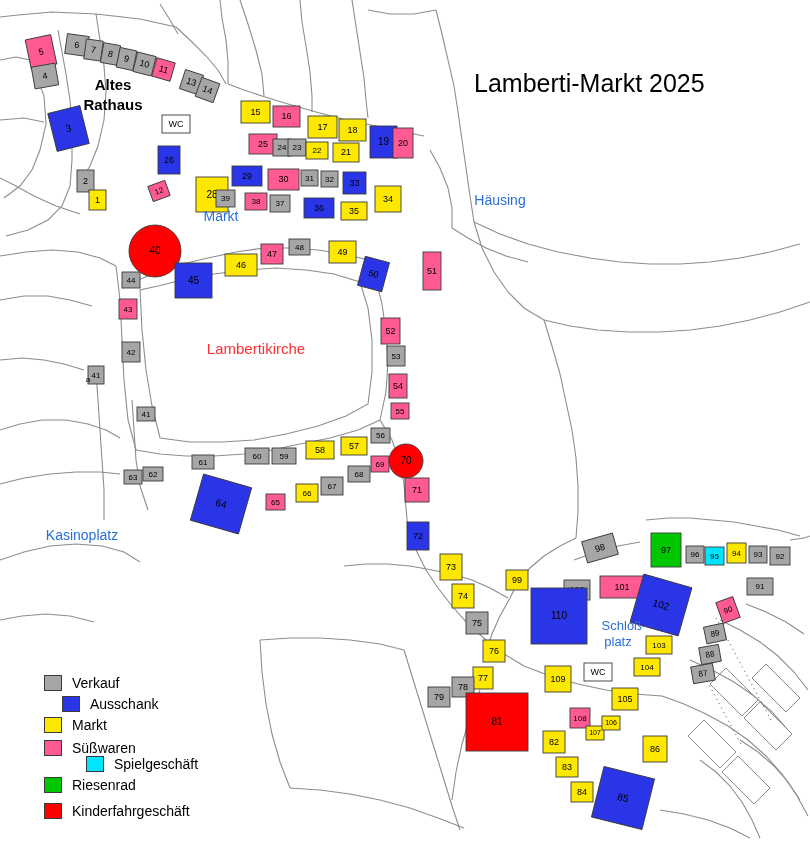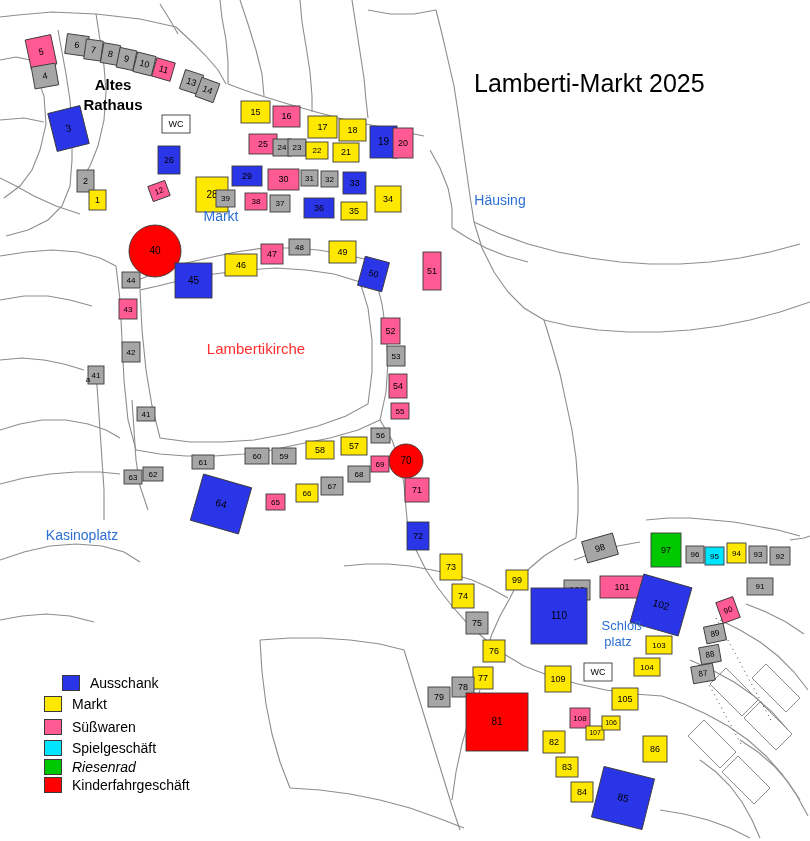--- a/index.html
+++ b/index.html
@@ -580,38 +580,42 @@
         <g>
           <rect x="584" y="663" width="28" height="18" fill="#ffffff" stroke="#3a3a3a" stroke-width="0.9"></rect>
           <text class="wc-text" x="598" y="673">WC</text>
         </g>
       </g>
 
     <text id="map-title" class="title-text" x="474" y="92">Lamberti-Markt 2025</text>
   </svg>
 
   <div id="legend" style="position:absolute;left:44px;top:672px;">
+      <div style="display: flex; align-items: center; height: 21px;">
+        <span style="display: inline-block; width: 16px; height: 14px; border: 1px solid rgb(58, 58, 58); margin-right: 10px; background: rgb(166, 166, 166);"></span>
+        <span class="legend-text">Verkauf</span>
+      </div>
       <div style="display: flex; align-items: center; height: 21px; padding-left: 18px;">
         <span style="display: inline-block; width: 16px; height: 14px; border: 1px solid rgb(58, 58, 58); margin-right: 10px; background: rgb(43, 53, 232);"></span>
         <span class="legend-text">Ausschank</span>
       </div>
       <div style="display: flex; align-items: center; height: 21px;">
         <span style="display: inline-block; width: 16px; height: 14px; border: 1px solid rgb(58, 58, 58); margin-right: 10px; background: rgb(255, 232, 0);"></span>
         <span class="legend-text">Markt</span>
       </div>
       <div style="display: flex; align-items: flex-end; height: 21px;">
         <span style="display: inline-block; width: 16px; height: 14px; border: 1px solid rgb(58, 58, 58); margin-right: 10px; background: rgb(255, 90, 147);"></span>
         <span class="legend-text">Süßwaren</span>
       </div>
-      <div style="display: flex; align-items: flex-end; height: 21px;">
+      <div style="display: flex; align-items: flex-start; height: 21px; margin-left: 42px;">
         <span style="display: inline-block; width: 16px; height: 14px; border: 1px solid rgb(58, 58, 58); margin-right: 10px; background: rgb(0, 229, 255);"></span>
         <span class="legend-text">Spielgeschäft</span>
       </div>
-      <div style="display: flex; align-items: center; height: 21px; font-style: italic;">
+      <div style="display: flex; height: 21px;">
         <span style="display: inline-block; width: 16px; height: 14px; border: 1px solid rgb(58, 58, 58); margin-right: 10px; background: rgb(0, 200, 0);"></span>
         <span class="legend-text">Riesenrad</span>
       </div>
-      <div style="display: flex; align-items: flex-start; height: 21px;">
+      <div style="display: flex; align-items: flex-end; height: 21px;">
         <span style="display: inline-block; width: 16px; height: 14px; border: 1px solid rgb(58, 58, 58); margin-right: 10px; background: rgb(255, 0, 0);"></span>
         <span class="legend-text">Kinderfahrgeschäft</span>
       </div>
     </div>
 </div>
 
 </body></html>

